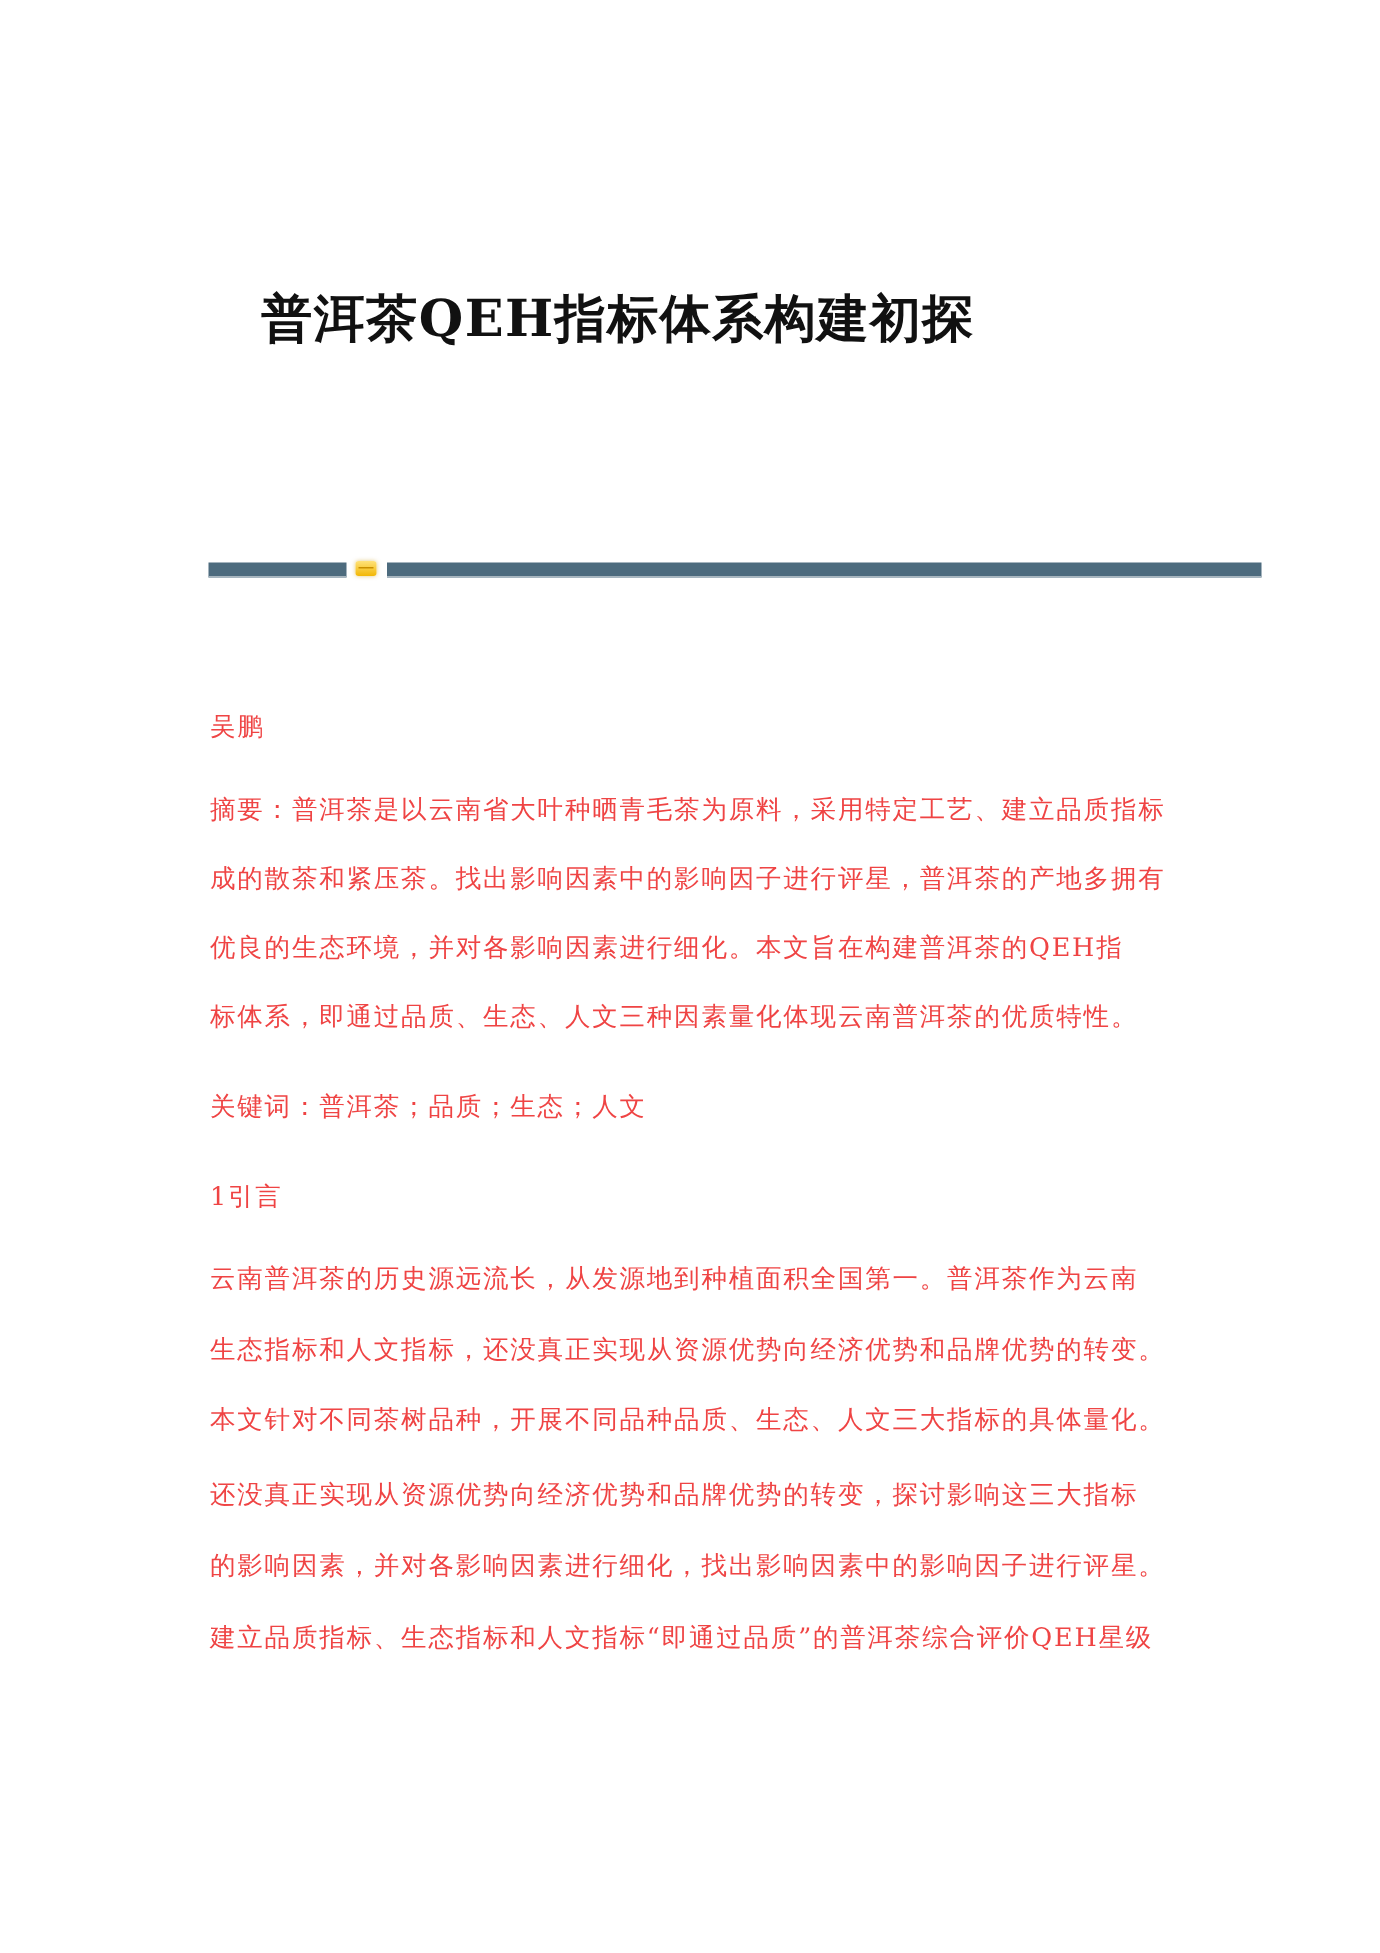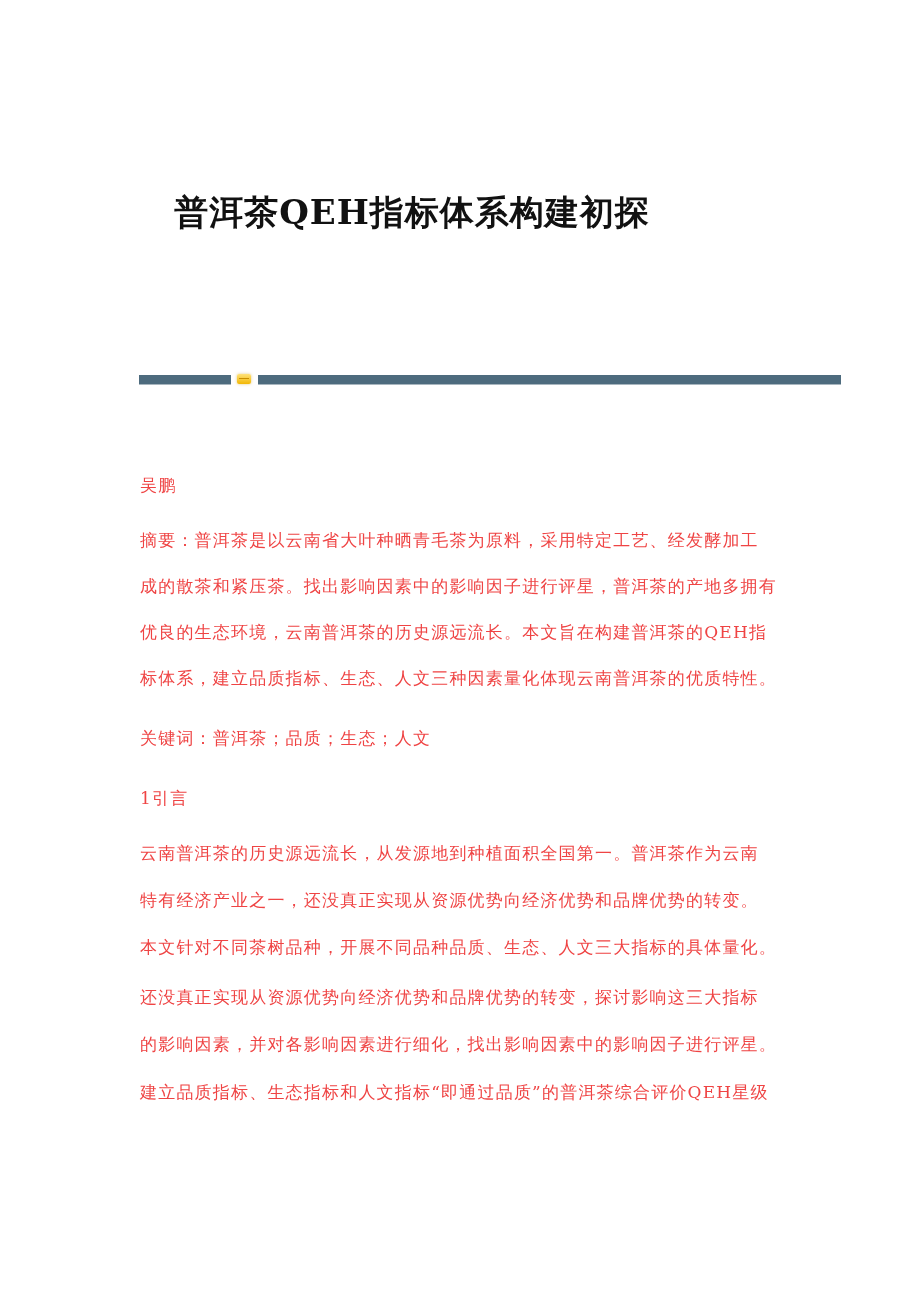--- a/index.html
+++ b/index.html
@@ -26,27 +26,27 @@
 <div class="title">普洱茶QEH指标体系构建初探</div>
 
 <div class="divider">
   <div class="bar-left"></div>
   <div class="ornament"></div>
   <div class="bar-right"></div>
 </div>
 
 <div class="para" style="top:475px">吴鹏</div>
 
-<div class="para" style="top:530px">摘要：普洱茶是以云南省大叶种晒青毛茶为原料，采用特定工艺、经发酵加工</div>
+<div class="para" style="top:530px">摘要：普洱茶是以云南省大叶种晒青毛茶为原料，采用特定工艺、建立品质指标</div>
 <div class="para" style="top:576px">成的散茶和紧压茶。找出影响因素中的影响因子进行评星，普洱茶的产地多拥有</div>
-<div class="para" style="top:622px">优良的生态环境，云南普洱茶的历史源远流长。本文旨在构建普洱茶的QEH指</div>
-<div class="para" style="top:668px">标体系，建立品质指标、生态、人文三种因素量化体现云南普洱茶的优质特性。</div>
+<div class="para" style="top:622px">优良的生态环境，并对各影响因素进行细化。本文旨在构建普洱茶的QEH指</div>
+<div class="para" style="top:668px">标体系，即通过品质、生态、人文三种因素量化体现云南普洱茶的优质特性。</div>
 
 <div class="para" style="top:728px">关键词：普洱茶；品质；生态；人文</div>
 
 <div class="para" style="top:788px">1引言</div>
 
 <div class="para" style="top:843px">云南普洱茶的历史源远流长，从发源地到种植面积全国第一。普洱茶作为云南</div>
-<div class="para" style="top:890px">特有经济产业之一，还没真正实现从资源优势向经济优势和品牌优势的转变。</div>
+<div class="para" style="top:890px">生态指标和人文指标，还没真正实现从资源优势向经济优势和品牌优势的转变。</div>
 <div class="para" style="top:937px">本文针对不同茶树品种，开展不同品种品质、生态、人文三大指标的具体量化。</div>
 <div class="para" style="top:987px">还没真正实现从资源优势向经济优势和品牌优势的转变，探讨影响这三大指标</div>
 <div class="para" style="top:1034px">的影响因素，并对各影响因素进行细化，找出影响因素中的影响因子进行评星。</div>
 <div class="para" style="top:1082px">建立品质指标、生态指标和人文指标“即通过品质”的普洱茶综合评价QEH星级</div>
 
 </body></html>

